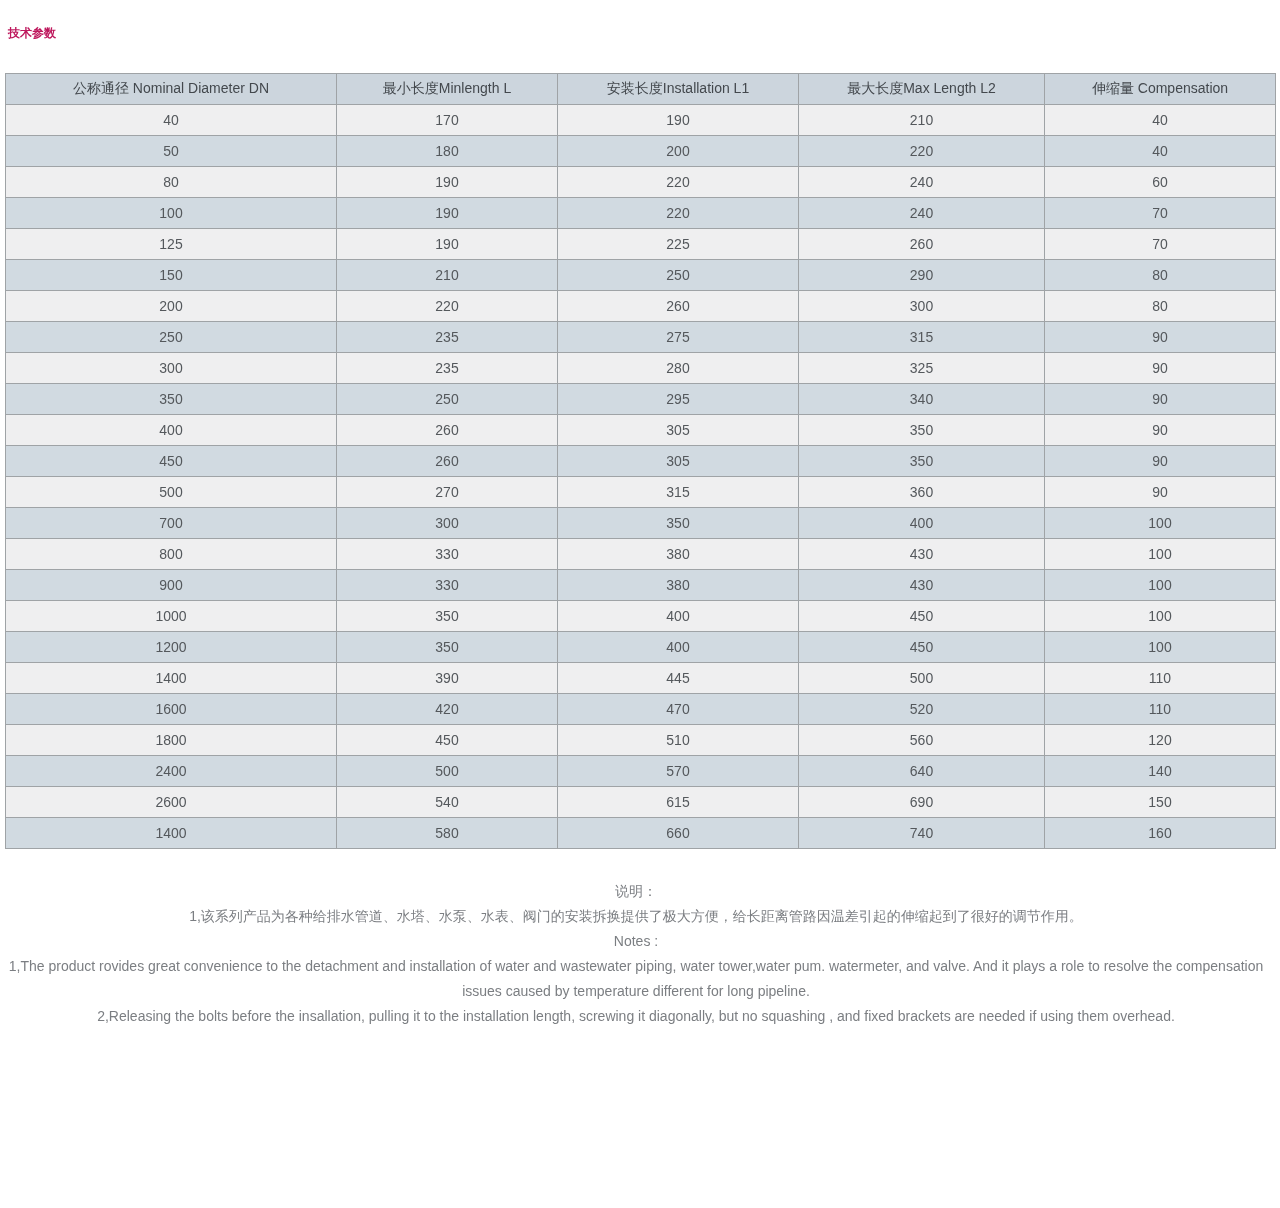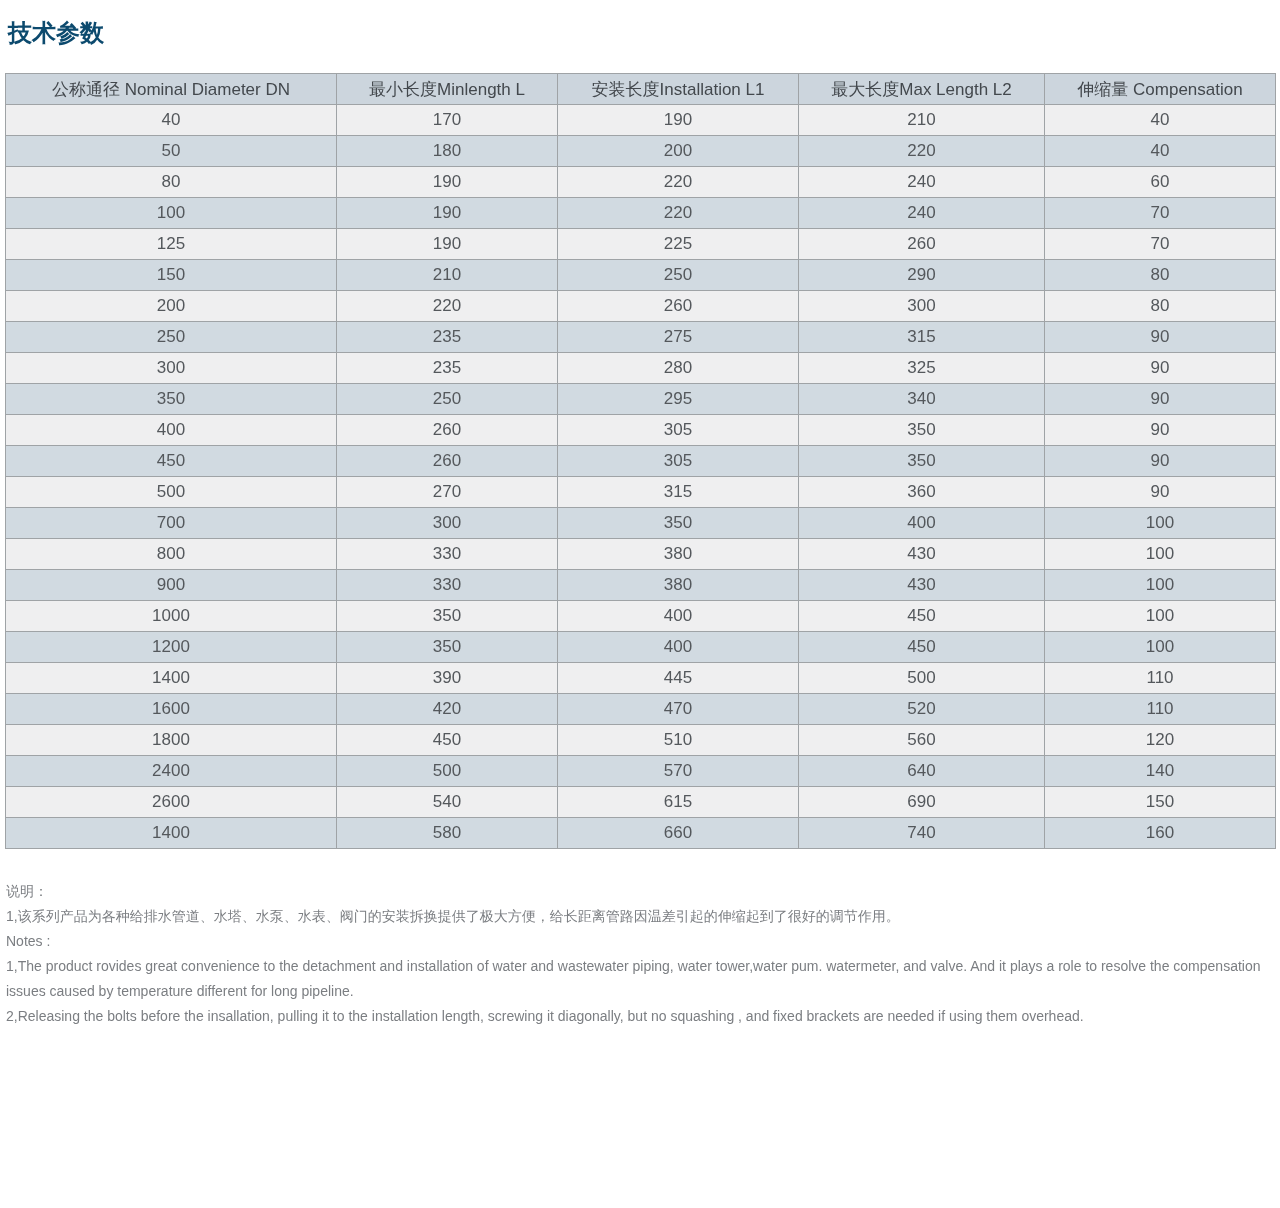--- a/index.html
+++ b/index.html
@@ -5,32 +5,32 @@
   * { box-sizing: border-box; }
   html, body {
     margin: 0;
     padding: 0;
     background: #ffffff;
     width: 1280px;
     font-family: "Liberation Sans", "DejaVu Sans", sans-serif;
   }
   .page { width: 1280px; min-height: 1208px; background: #fff; }
   .title {
-    font-size: 24px;
+    font-size: 12px;
     font-weight: bold;
-    color: #0c4a6e;
+    color: #be185d;
     margin: 22px 0 0 8px;
     line-height: 22px;
   }
   table.spec {
     border-collapse: collapse;
     table-layout: fixed;
     width: 1270px;
     margin: 29px 5px 0 5px;
-    font-size: 17px;
+    font-size: 14px;
   }
   table.spec th, table.spec td {
     border: 1px solid #9fa3a6;
     text-align: center;
     vertical-align: middle;
     height: 31px;
     padding: 0 4px;
     overflow: hidden;
     white-space: nowrap;
   }
@@ -43,20 +43,21 @@
   table.spec tbody tr:nth-child(odd) td { background: #efeff0; }
   table.spec tbody tr:nth-child(even) td { background: #d1dae1; }
   .notes {
     margin: 30px 14px 0 6px;
     color: #7b7e82;
     font-size: 14px;
   }
   .notes p {
     margin: 0;
     line-height: 25px;
+    text-align: center;
   }
 </style>
 </head>
 <body>
 
 <div class="page">
 
   <h1 class="title">技术参数</h1>
 
   <table class="spec">

